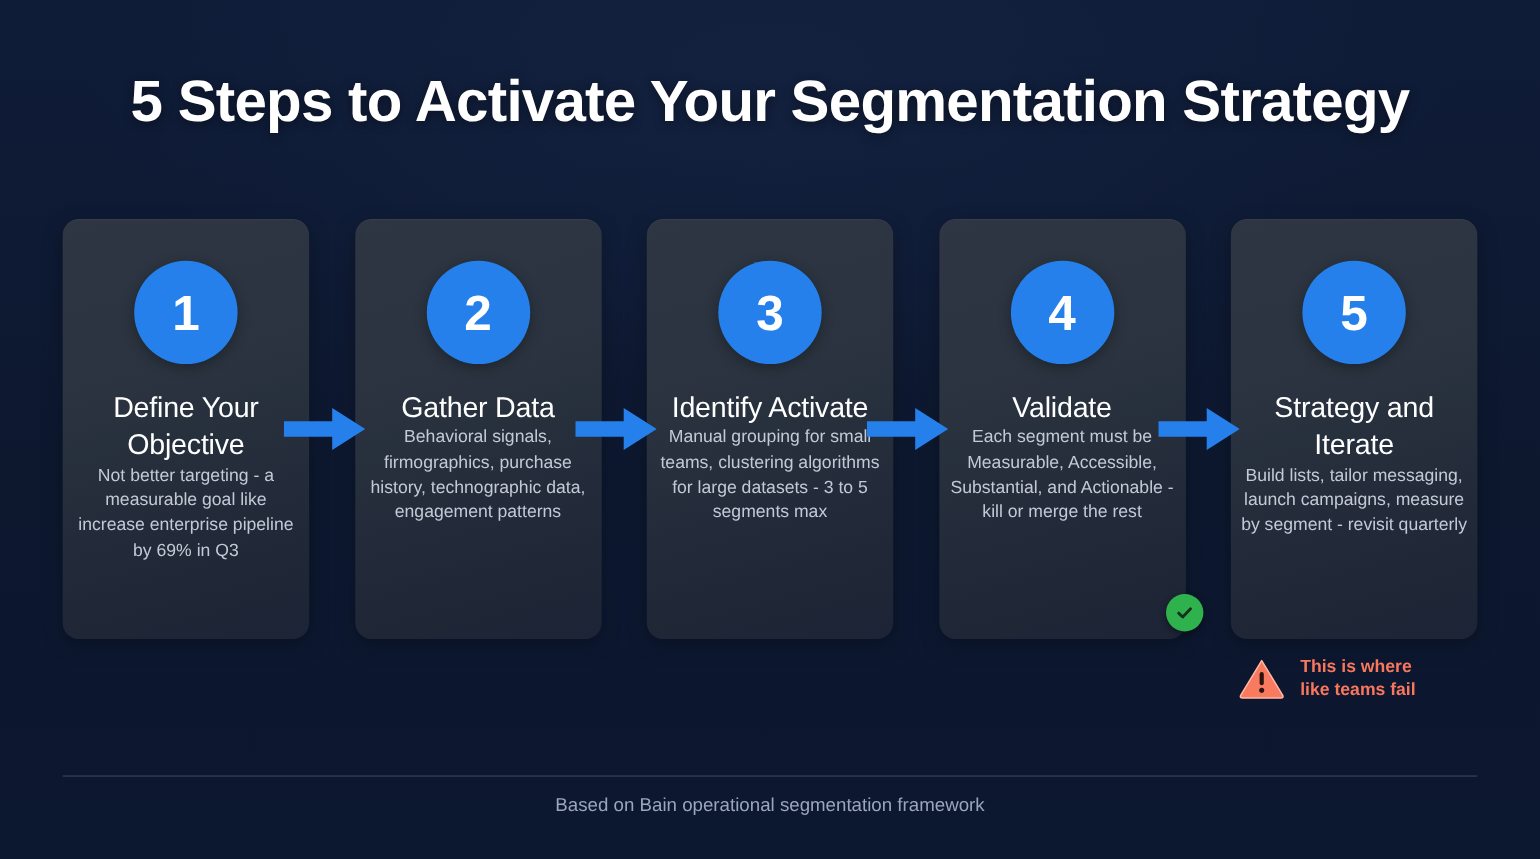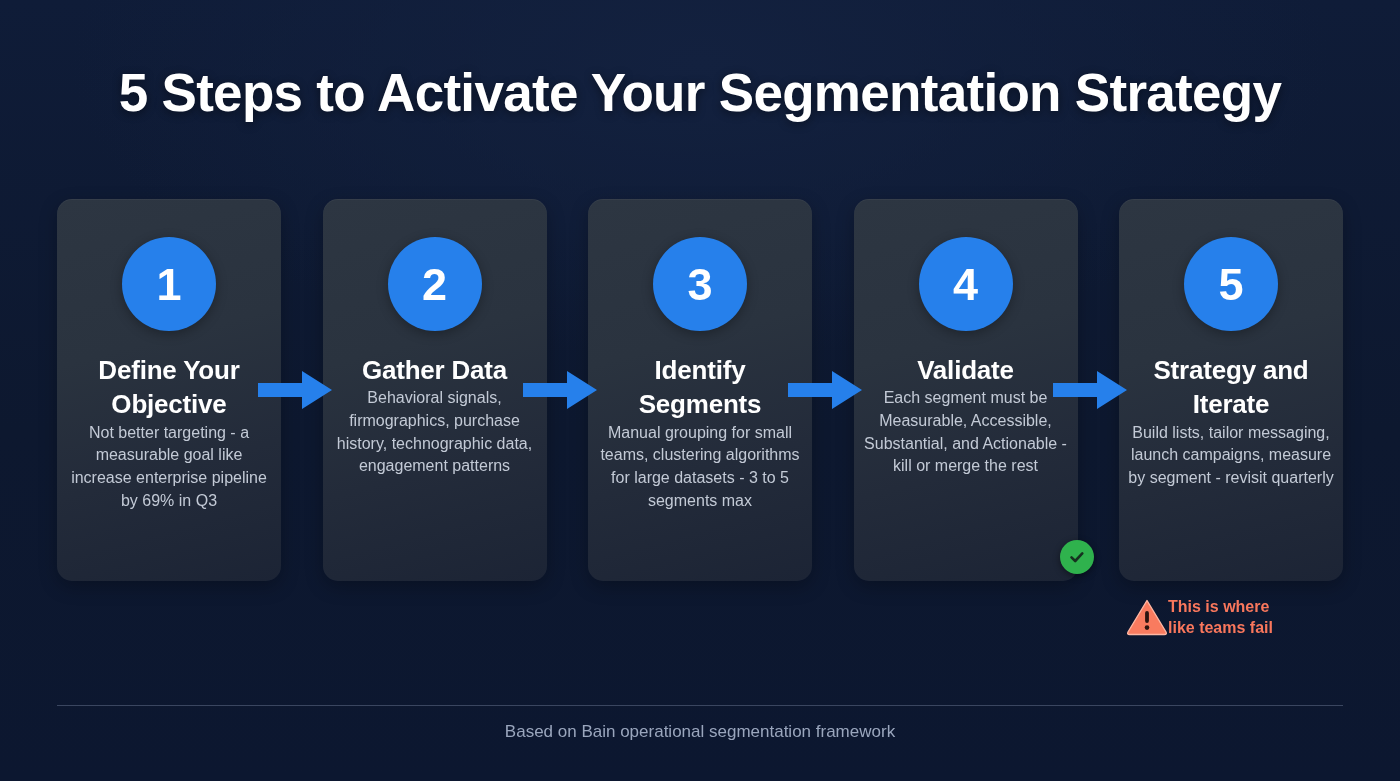--- a/index.html
+++ b/index.html
@@ -66,21 +66,21 @@
     line-height:1;
     box-shadow:0 3px 12px rgba(0,0,0,0.30);
   }
 
   .card-title {
     margin-top:22px;
     width:200px;
     text-align:center;
     color:#ffffff;
     font-size:26px;
-    font-weight:bold;
+    font-weight:normal;
     line-height:1.32;
     letter-spacing:-0.2px;
   }
 
   .card-desc {
     width:208px;
     text-align:center;
     color:#c3cad6;
     font-size:16px;
     line-height:1.42;
@@ -106,20 +106,21 @@
     z-index:4;
   }
   .arrow svg { display:block; width:74px; height:38px; }
 
   
   #warning-note {
     position:absolute;
     left:1126px; top:596px;
     display:flex;
     align-items:center;
+    gap:14px;
   }
   #warning-note .warn-icon { flex:0 0 auto; width:42px; height:38px; }
   #warning-note .warn-icon svg { display:block; }
   #warning-note .warn-text {
     color:#f9775c;
     font-size:16px;
     font-weight:bold;
     line-height:1.32;
     white-space:nowrap;
   }
@@ -162,21 +163,21 @@
         <span>2</span>
       </div>
       <div class="card-title">Gather Data</div>
       <div class="card-desc">Behavioral signals, firmographics, purchase history, technographic data, engagement patterns</div>
     </div>
 
     <div class="card">
       <div class="badge-num">
         <span>3</span>
       </div>
-      <div class="card-title">Identify Segments</div>
+      <div class="card-title">Identify Activate</div>
       <div class="card-desc">Manual grouping for small teams, clustering algorithms for large datasets - 3 to 5 segments max</div>
     </div>
 
     <div class="card">
       <div class="badge-num">
         <span>4</span>
       </div>
       <div class="card-title">Validate</div>
       <div class="card-desc">Each segment must be Measurable, Accessible, Substantial, and Actionable - kill or merge the rest</div>
       <div class="check-badge">

